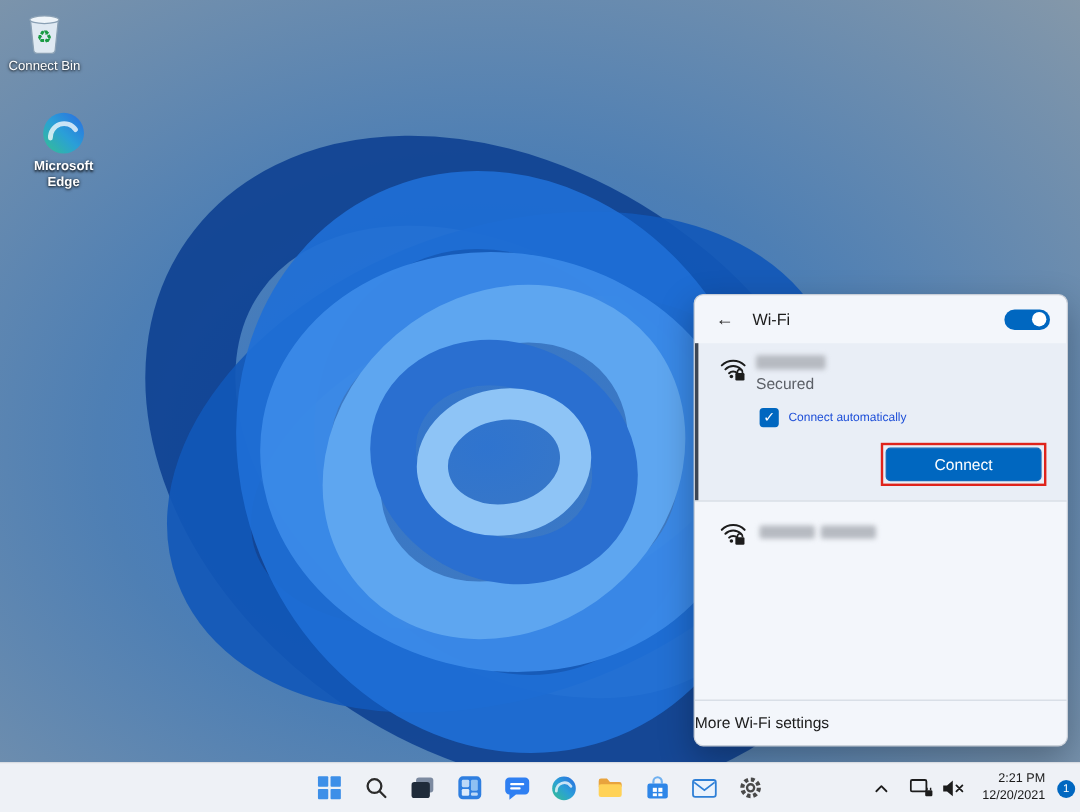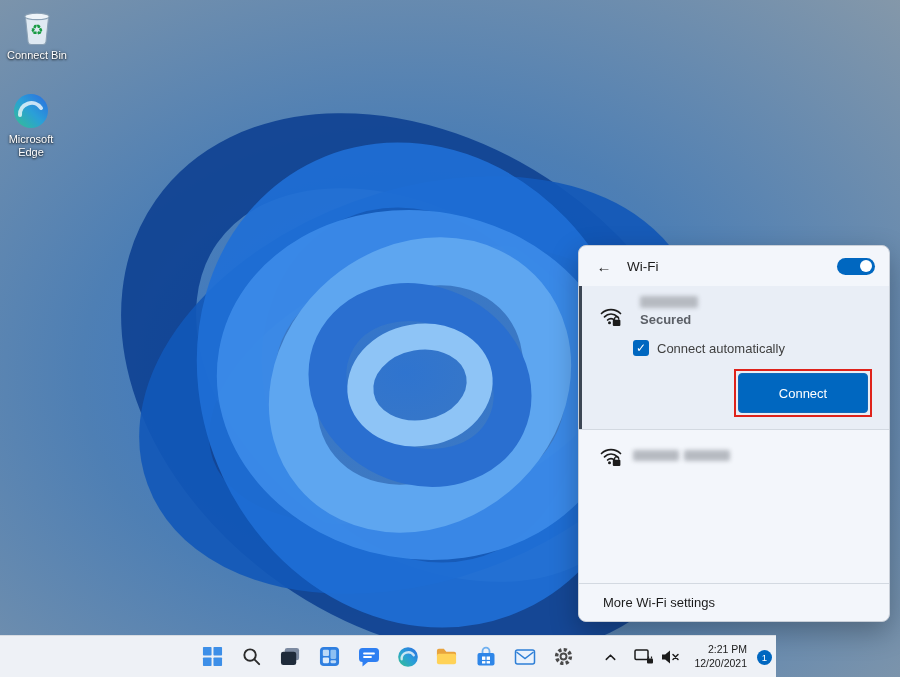--- a/index.html
+++ b/index.html
@@ -14,21 +14,21 @@
   
   .desktop-icon {
     position: absolute; width: 62px; display: flex; flex-direction: column;
     align-items: center; gap: 3px; cursor: default; text-align: center;
   }
   .desktop-icon .label {
     font-size: 11px; color: #ffffff; line-height: 1.15;
     text-shadow: 0 1px 2px rgba(0,0,0,.75), 0 0 3px rgba(0,0,0,.5);
   }
   #icon-recycle { left: 6px; top: 8px; }
-  #icon-edge { left: 0; top: 92px; }
+  #icon-edge { left: 22px; top: 92px; font-weight: bold; }
 
   
   .wifi-panel {
     position: absolute; left: 578px; top: 245px; width: 312px; height: 377px;
     background: #f3f6fb; border: 1px solid #c9cfd8; border-radius: 8px;
     box-shadow: 0 10px 28px rgba(0,0,0,.28);
     display: flex; flex-direction: column; overflow: hidden;
   }
   .wifi-header {
     height: 40px; flex: 0 0 auto; display: flex; align-items: center;
@@ -41,53 +41,53 @@
     background: #0067c0; position: relative; cursor: pointer;
   }
   .toggle .knob {
     position: absolute; right: 3px; top: 2.5px; width: 12px; height: 12px;
     border-radius: 50%; background: #ffffff;
   }
   .network-item-selected {
     background: #e9eef6; border-left: 3px solid #3c4654;
     padding: 8px 14px 12px 17px;
   }
-  .net-row { display: flex; gap: 17px; align-items: flex-end; font-weight: bold; }
+  .net-row { display: flex; gap: 7px; align-items: flex-start; }
   .net-text { display: flex; flex-direction: column; }
   .redacted { background: #b6bac1; border-radius: 2px; filter: blur(2px); }
   .ssid-blob-1 { width: 58px; height: 12px; margin-top: 2px; }
   .secured-label { font-size: 13px; color: #5b5f66; margin-top: 4px; }
   .auto-row { display: flex; align-items: center; gap: 8px; margin: 13px 0 0 34px; }
   .checkbox {
     width: 16px; height: 16px; background: #0067c0; border-radius: 3px;
     color: #fff; font-size: 12px; line-height: 16px; text-align: center; cursor: pointer;
   }
-  .auto-label { font-size: 13px; color: #404040; }
+  .auto-label { font-size: 10px; color: #1d4ed8; }
   .connect-row { display: flex; justify-content: flex-end; margin-top: 13px; padding-right: 3px; }
   .highlight-box { border: 2px solid #df231b; padding: 2px; }
   .connect-btn {
-    width: 130px; height: 40px; background: #0067c0; color: #ffffff;
+    width: 130px; height: 28px; background: #0067c0; color: #ffffff;
     border: 1px solid #1468b8; border-radius: 4px; font-size: 13px;
     font-family: "Liberation Sans", sans-serif; cursor: pointer;
   }
   .panel-divider { height: 1px; background: #d3d9e1; flex: 0 0 auto; }
   .network-item {
     padding: 13px 14px 13px 20px; display: flex; align-items: center; gap: 10px;
   }
   .ssid-blob-2a { width: 46px; height: 11px; }
   .ssid-blob-2b { width: 46px; height: 11px; margin-left: 5px; }
   .panel-spacer { flex: 1 1 auto; }
   .wifi-footer {
-    flex: 0 0 auto; border-top: 1px solid #d3d9e1; padding: 11px 24px;
+    flex: 0 0 auto; border-top: 1px solid #d3d9e1; padding: 11px 0;
     font-size: 13px; color: #1b1b1b; cursor: pointer;
   }
 
   
   .taskbar {
-    position: absolute; left: 0; bottom: 0; width: 776px; height: 42px;
+    position: absolute; left: 0; bottom: 0; width: 900px; height: 42px;
     background: #eef1f6; border-top: 1px solid #d8dce2;
     display: flex; align-items: center;
   }
   .tb-center {
     margin: 0 auto; display: flex; align-items: center; gap: 5px;
   }
   .tb-btn {
     width: 34px; height: 34px; border-radius: 5px; display: flex;
     align-items: center; justify-content: center; cursor: pointer;
   }

